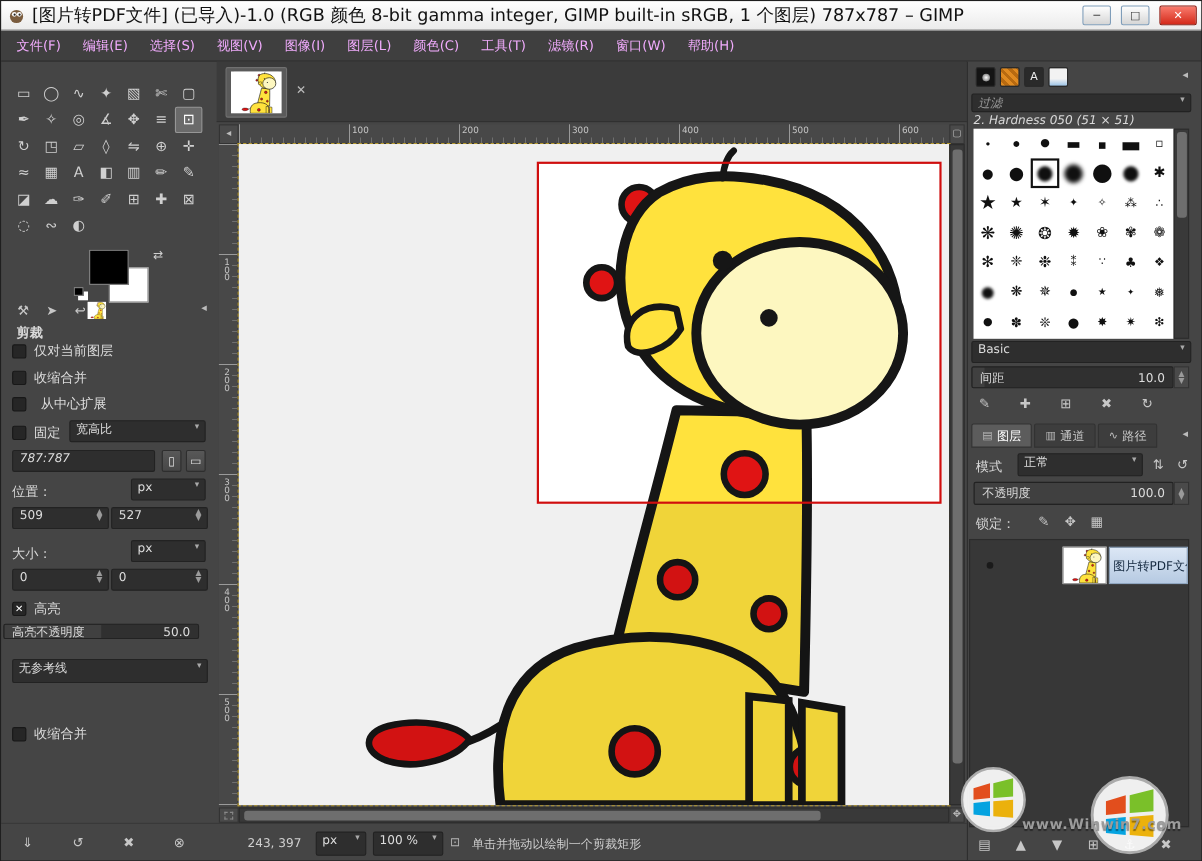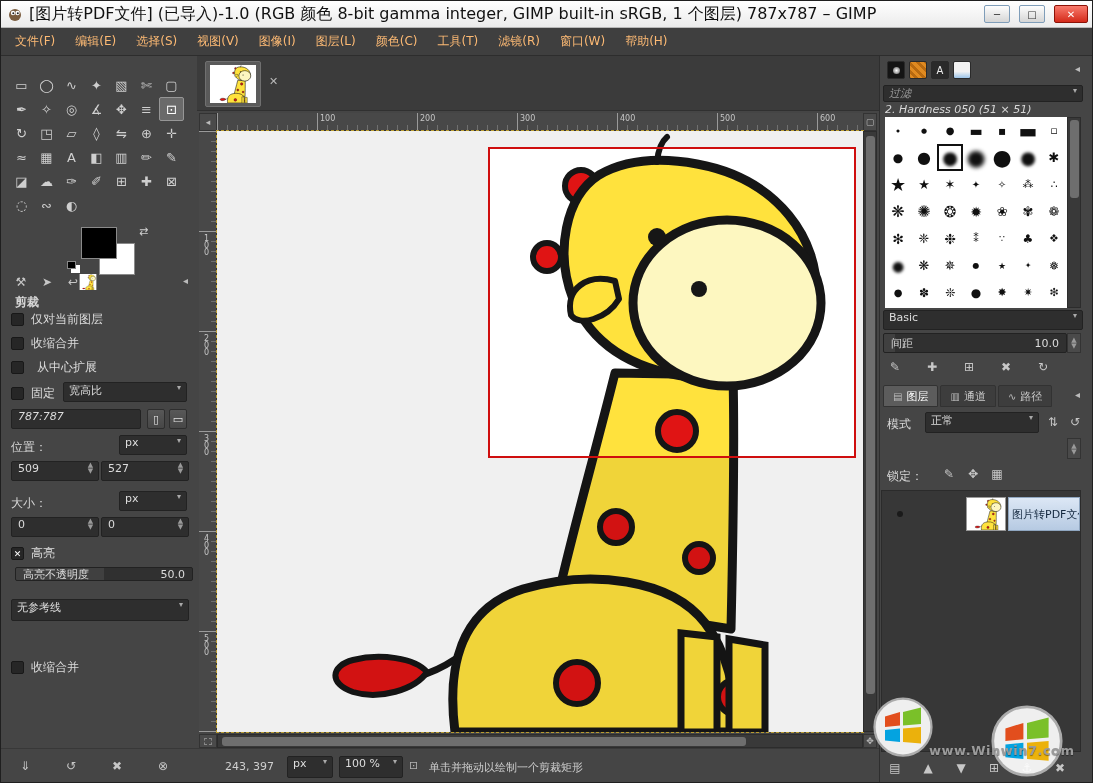--- a/index.html
+++ b/index.html
@@ -6,21 +6,21 @@
 body{background:#777;font-family:"DejaVu Sans","Liberation Sans",sans-serif}
 .app{position:relative;width:1093px;height:783px;background:#454545;color:#dcdcdc;font-size:12px;overflow:hidden;border:1px solid #1f1f1f}
 .abs{position:absolute}
 
 .titlebar{position:absolute;left:0;top:0;width:1093px;height:27px;background:linear-gradient(#ffffff,#ebebeb);color:#111;border-bottom:1px solid #b8b8b8;display:flex;align-items:center;padding:0 6px;gap:6px}
 .title-text{font-size:16px;white-space:nowrap;overflow:hidden;flex:1}
 .winbtn{width:26px;height:18px;border:1px solid #7f9db9;background:linear-gradient(#fefefe,#d6d6d6);color:#333;font-size:10px;display:flex;align-items:center;justify-content:center;border-radius:2px;margin-left:3px}
 .winbtn.close{background:linear-gradient(#f97b6d,#d42a1a);border-color:#8c1207;color:#fff;width:34px}
 
 .menubar{position:absolute;left:0;top:27px;width:1093px;height:28px;background:#3f3f3f;border-bottom:1px solid #2d2d2d;display:flex;align-items:center;padding:0 4px}
-.menu-item{padding:5px 10px;color:#fdba74;white-space:nowrap}
+.menu-item{padding:5px 10px;color:#f0abfc;white-space:nowrap}
 
 .toolgrid{position:absolute;left:8px;top:72px;width:177px;display:grid;grid-template-columns:repeat(7,25px);grid-auto-rows:24px}
 .tool{display:flex;align-items:center;justify-content:center;color:#cfcfcf;font-size:13px}
 .tool.selected{background:#6a6a6a;border:1px solid #969696;border-radius:2px;color:#fff}
 .swatch{position:absolute;border:1px solid #8a8a8a}
 .cb{width:13px;height:13px;background:#262626;border:1px solid #181818;border-radius:2px;display:flex;align-items:center;justify-content:center;color:#fff;font-size:9px;flex:none}
 .cb.checked::after{content:"✕"}
 .optlabel{position:absolute;color:#d8d8d8;font-size:12px}
 .combo{position:absolute;background:#2e2e2e;border:1px solid #222;border-radius:2px;display:flex;padding:0 5px;color:#ddd;font-size:11px}
 .combo .chev,.chev{margin-left:auto;color:#a9a9a9;font-size:8px}
@@ -252,21 +252,21 @@
   <div class="spin" style="left:100px;top:516px;width:88px;height:20px">
     <span class="val">0</span>
       <span class="spinbtns"></span>
   </div>
 
   <div class="iconrow" style="left:10px;top:544px;gap:7px">
     <span class="cb checked"></span>
     <span>高亮</span>
   </div>
 
-  <div class="spinscale" style="left:14px;top:566px;width:178px;height:14px">
+  <div class="spinscale" style="left:2px;top:566px;width:178px;height:14px">
     <span class="fill" style="width:50%"></span>
     <span style="position:relative">高亮不透明度</span>
     <span class="sv" style="position:relative">50.0</span>
   </div>
 
   <div class="combo" style="left:10px;top:598px;width:178px;height:22px">
     <span>无参考线</span>
       <span class="chev"></span>
   </div>
 
@@ -551,20 +551,25 @@
   <div class="optlabel" style="left:886px;top:415px">模式</div>
   <div class="combo" style="left:924px;top:411px;width:114px;height:21px">
     <span>正常</span>
       <span class="chev"></span>
   </div>
   <div class="iconrow" style="left:1042px;top:412px;gap:2px">
       <div class="iconbtn">⇅</div>
       <div class="iconbtn">↺</div>
     </div>
 
+  <div class="spinscale" style="left:884px;top:437px;width:182px;height:21px">
+    <span class="fill" style="width:100%"></span>
+    <span style="position:relative">不透明度</span>
+    <span class="sv" style="position:relative">100.0</span>
+  </div>
   <div class="cornerbtn" style="left:1066px;top:437px;width:14px;height:21px">
       <span class="spinbtns"></span>
     </div>
 
   <div class="optlabel" style="left:886px;top:467px">锁定：</div>
   <div class="iconrow" style="left:938px;top:464px;gap:4px">
       <div class="iconbtn">✎</div>
       <div class="iconbtn">✥</div>
       <div class="iconbtn">▦</div>
     </div>

